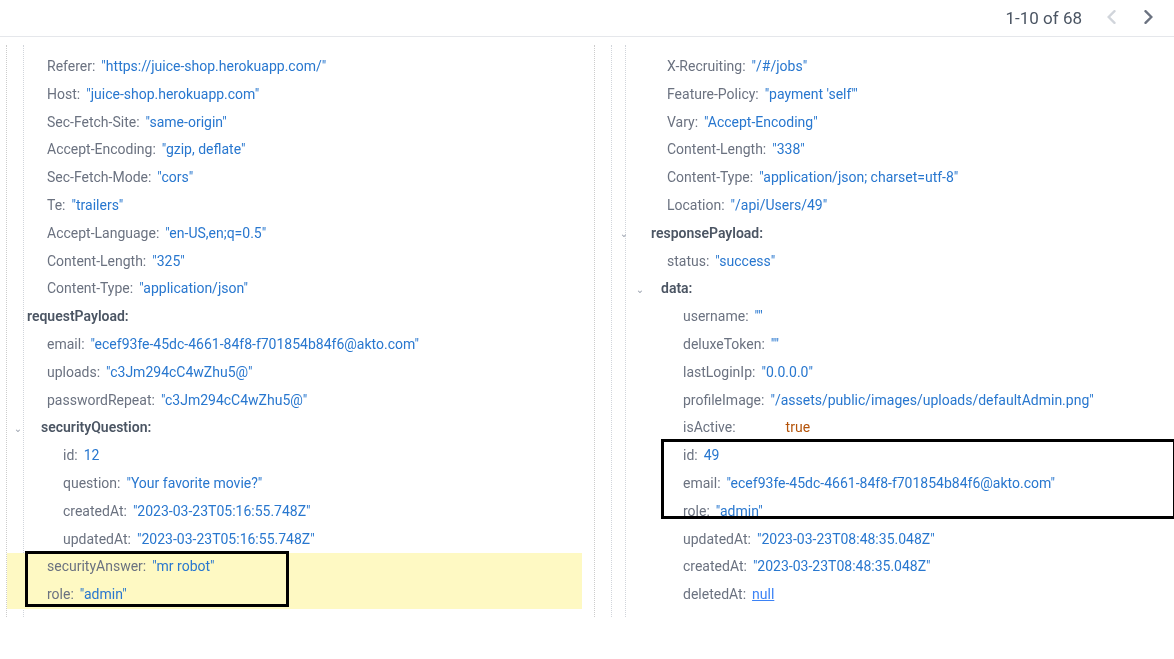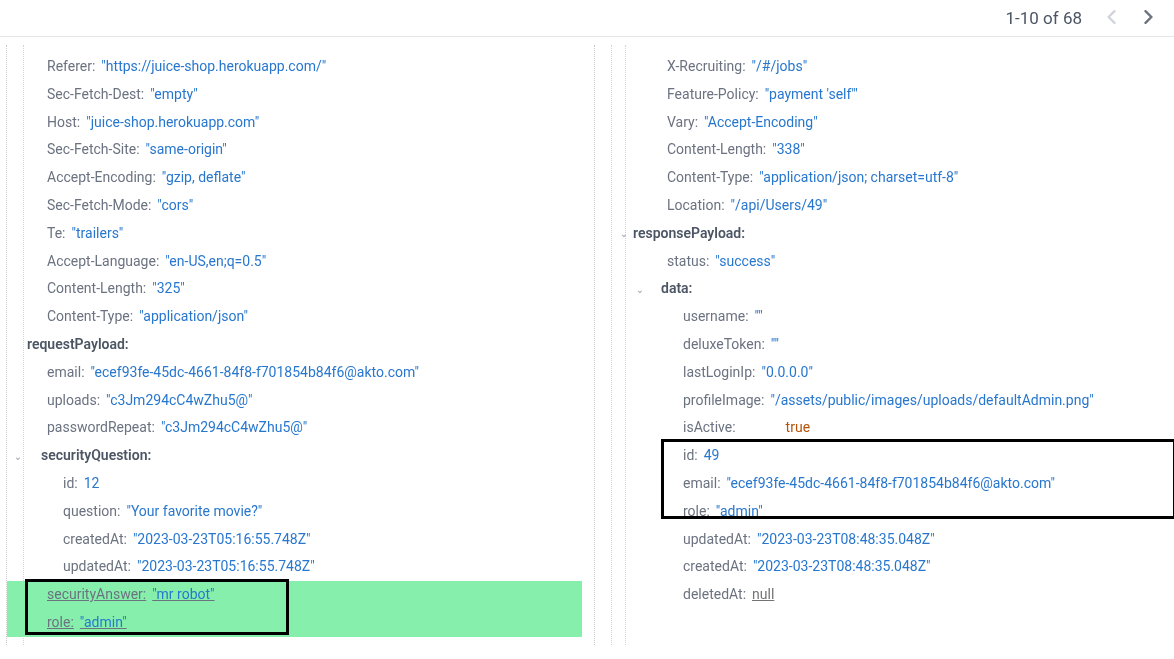--- a/index.html
+++ b/index.html
@@ -58,21 +58,21 @@
     margin-right: 6px;
   }
   .key-label.section {
     font-weight: 600;
     color: #4b5563;
   }
   .val {
     color: #2877cf;
   }
   .val.bool { color: #b45309; }
-  .val.null { color: #737373; text-decoration: underline; }
+  .val.null { color: #3b82f6; text-decoration: underline; }
   .indent-0 { padding-left: 20px; }
   .indent-1 { padding-left: 40px; text-align: right; }
   .indent-2 { padding-left: 56px; }
   .indent-3 { padding-left: 72px; }
   .guide1, .guide2, .guide3 {
     position: absolute;
     top: 0;
     bottom: 0;
     border-left: 1px dotted #d1d5db;
     pointer-events: none;
@@ -80,22 +80,21 @@
   .guide1 { left: 16px; }
   .guide2 { left: 30px; }
   .highlight-box {
     position: absolute;
     border: 3px solid #000;
     background: transparent;
     pointer-events: none;
     z-index: 5;
   }
   .highlight-shade {
-    background: #86efac;
-    text-decoration: underline;
+    background: #fef9c3;
   }
 </style>
 </head>
 <body>
 
 <div class="top-bar">
   <span class="pagination-text">1-10 of 68</span>
   <div class="nav-arrows">
     <span class="nav-arrow disabled">
       <svg viewBox="0 0 8 12" fill="currentColor">
@@ -113,24 +112,20 @@
 <div class="columns">
 
   <div class="col" style="position:relative;">
     <div class="guide1"></div>
     <div id="left-headers">
         <div class="row indent-1">
           <span class="key-label">Referer:</span>
           <span class="val">"https://juice-shop.herokuapp.com/"</span>
         </div>
         <div class="row indent-1">
-          <span class="key-label">Sec-Fetch-Dest:</span>
-          <span class="val">"empty"</span>
-        </div>
-        <div class="row indent-1">
           <span class="key-label">Host:</span>
           <span class="val">"juice-shop.herokuapp.com"</span>
         </div>
         <div class="row indent-1">
           <span class="key-label">Sec-Fetch-Site:</span>
           <span class="val">"same-origin"</span>
         </div>
         <div class="row indent-1">
           <span class="key-label">Accept-Encoding:</span>
           <span class="val">"gzip, deflate"</span>
@@ -236,21 +231,21 @@
           <span class="val">"application/json; charset=utf-8"</span>
         </div>
         <div class="row indent-3">
           <span class="key-label">Location:</span>
           <span class="val">"/api/Users/49"</span>
         </div>
       </div>
 
     <div class="row" style="padding-left:34px;">
       <span class="toggle" style="position:absolute;left:22px;">⌄</span>
-      <span class="key-label section" style="margin-left:4px;">responsePayload:</span>
+      <span class="key-label section" style="margin-left:22px;">responsePayload:</span>
     </div>
 
     <div class="row indent-3">
       <span class="key-label">status:</span>
       <span class="val">"success"</span>
     </div>
 
     <div class="row" style="padding-left:50px;">
       <span class="toggle" style="position:absolute;left:38px;">⌄</span>
       <span class="key-label section" style="margin-left:16px;">data:</span>

